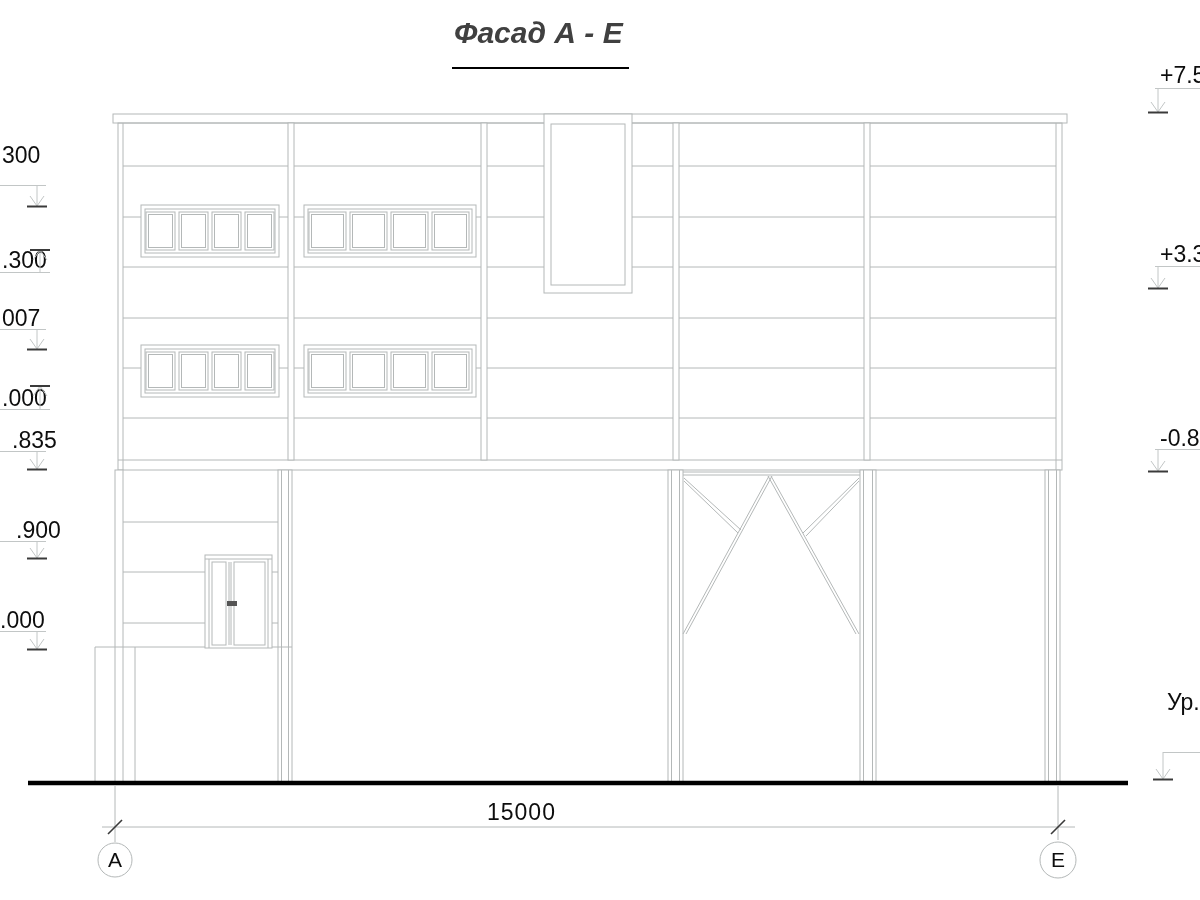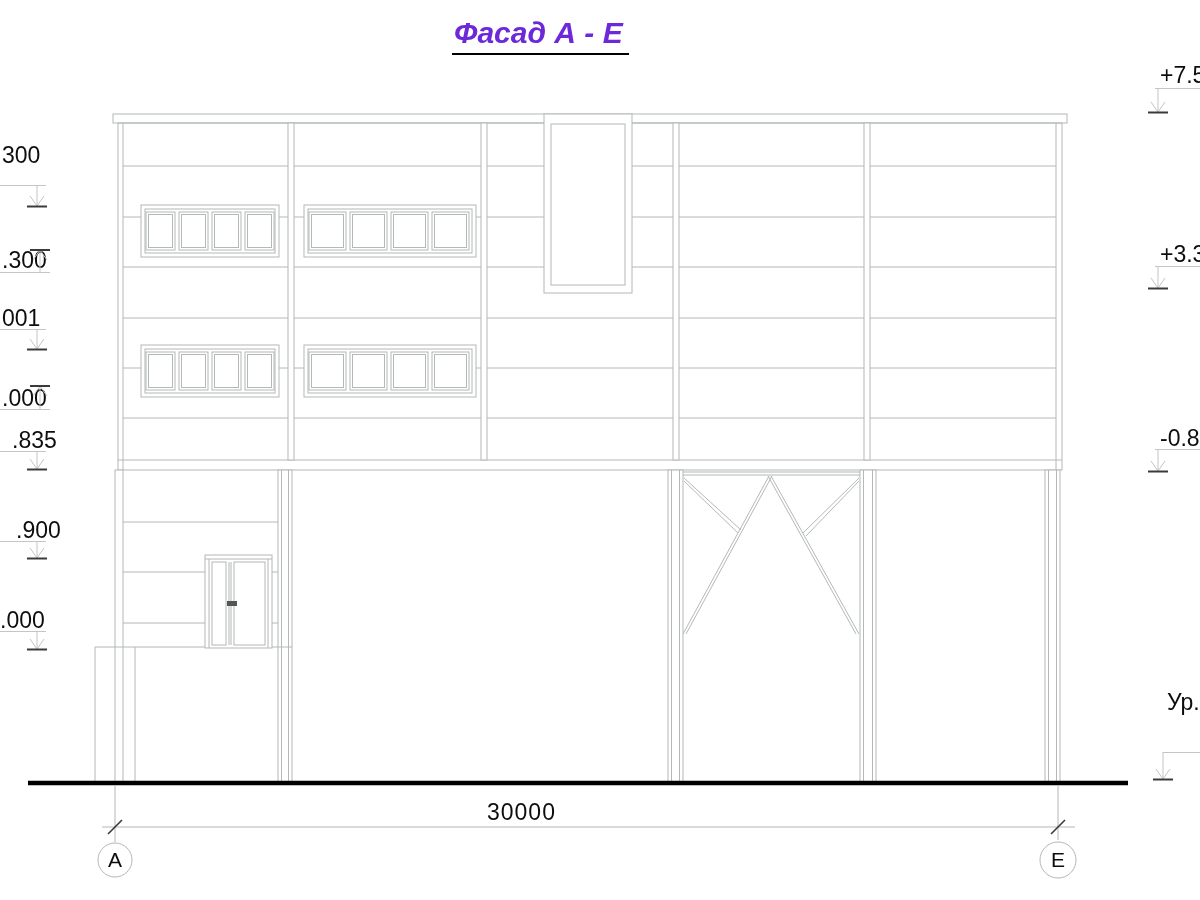--- a/index.html
+++ b/index.html
@@ -4,22 +4,22 @@
 <style>
   html,body{margin:0;padding:0;}
   body{
     width:1200px;height:900px;position:relative;overflow:hidden;
     background:#ffffff;font-family:"Liberation Sans",sans-serif;color:#111;
   }
   .abs{position:absolute;}
   #title{
     position:absolute;left:452px;top:16px;
     font-size:30px;font-style:italic;font-weight:600;
-    padding:0 6px 3px 2px;border-bottom:2px solid #000;
-    white-space:nowrap;color:#6d28d9;
+    padding:0 6px 17px 2px;border-bottom:2px solid #000;
+    white-space:nowrap;color:#404040;
   }
   .mark-label{
     position:absolute;font-size:23px;color:#0d0d0d;white-space:nowrap;line-height:1;
   }
   .leader{
     position:absolute;height:1px;background:#c2c6c6;
   }
   .dim-text{
     position:absolute;left:487px;top:799px;font-size:23px;color:#0d0d0d;
     letter-spacing:1px;white-space:nowrap;
@@ -178,41 +178,41 @@
     <line x1="108" y1="834" x2="122" y2="820" stroke="#3a3a3a" stroke-width="1.6"></line>
     <line x1="1051" y1="834" x2="1065" y2="820" stroke="#3a3a3a" stroke-width="1.6"></line>
     <circle cx="115" cy="860" r="17"></circle>
     <circle cx="1058" cy="860" r="18"></circle>
   </g>
 </svg>
 
 <div class="bubble-label" style="left:98px;top:848px">А</div>
 <div class="bubble-label" style="left:1041px;top:848px">Е</div>
 
-<div class="dim-text">30000</div>
+<div class="dim-text">15000</div>
 
 <div class="mark-label" style="left:2px;top:144px">300</div>
 <div class="leader" style="left:0;top:185px;width:46px"></div>
 <svg class="abs" style="left:27px;top:185px" width="20" height="24" stroke="#c2c6c6">
   <line x1="10" y1="0" x2="10" y2="21"></line>
     <line x1="3" y1="11" x2="10" y2="21"></line>
     <line x1="17" y1="11" x2="10" y2="21"></line>
   <line x1="0" y1="21.5" x2="20" y2="21.5" stroke="#3a3a3a" stroke-width="2"></line>
 </svg>
 
 <div class="mark-label" style="left:2px;top:249px">.300</div>
 <div class="leader" style="left:0;top:272px;width:50px"></div>
 <svg class="abs" style="left:30px;top:248px" width="20" height="25" stroke="#c2c6c6">
   <line x1="10" y1="2" x2="10" y2="24"></line>
     <line x1="3" y1="12" x2="10" y2="2"></line>
     <line x1="17" y1="12" x2="10" y2="2"></line>
   <line x1="0" y1="2" x2="20" y2="2" stroke="#3a3a3a" stroke-width="2"></line>
 </svg>
 
-<div class="mark-label" style="left:2px;top:307px">001</div>
+<div class="mark-label" style="left:2px;top:307px">007</div>
 <div class="leader" style="left:0;top:329px;width:46px"></div>
 <svg class="abs" style="left:27px;top:329px" width="20" height="23" stroke="#c2c6c6">
   <line x1="10" y1="0" x2="10" y2="20"></line>
     <line x1="3" y1="10" x2="10" y2="20"></line>
     <line x1="17" y1="10" x2="10" y2="20"></line>
   <line x1="0" y1="20.5" x2="20" y2="20.5" stroke="#3a3a3a" stroke-width="2"></line>
 </svg>
 
 <div class="mark-label" style="left:2px;top:387px">.000</div>
 <div class="leader" style="left:0;top:409px;width:50px"></div>

